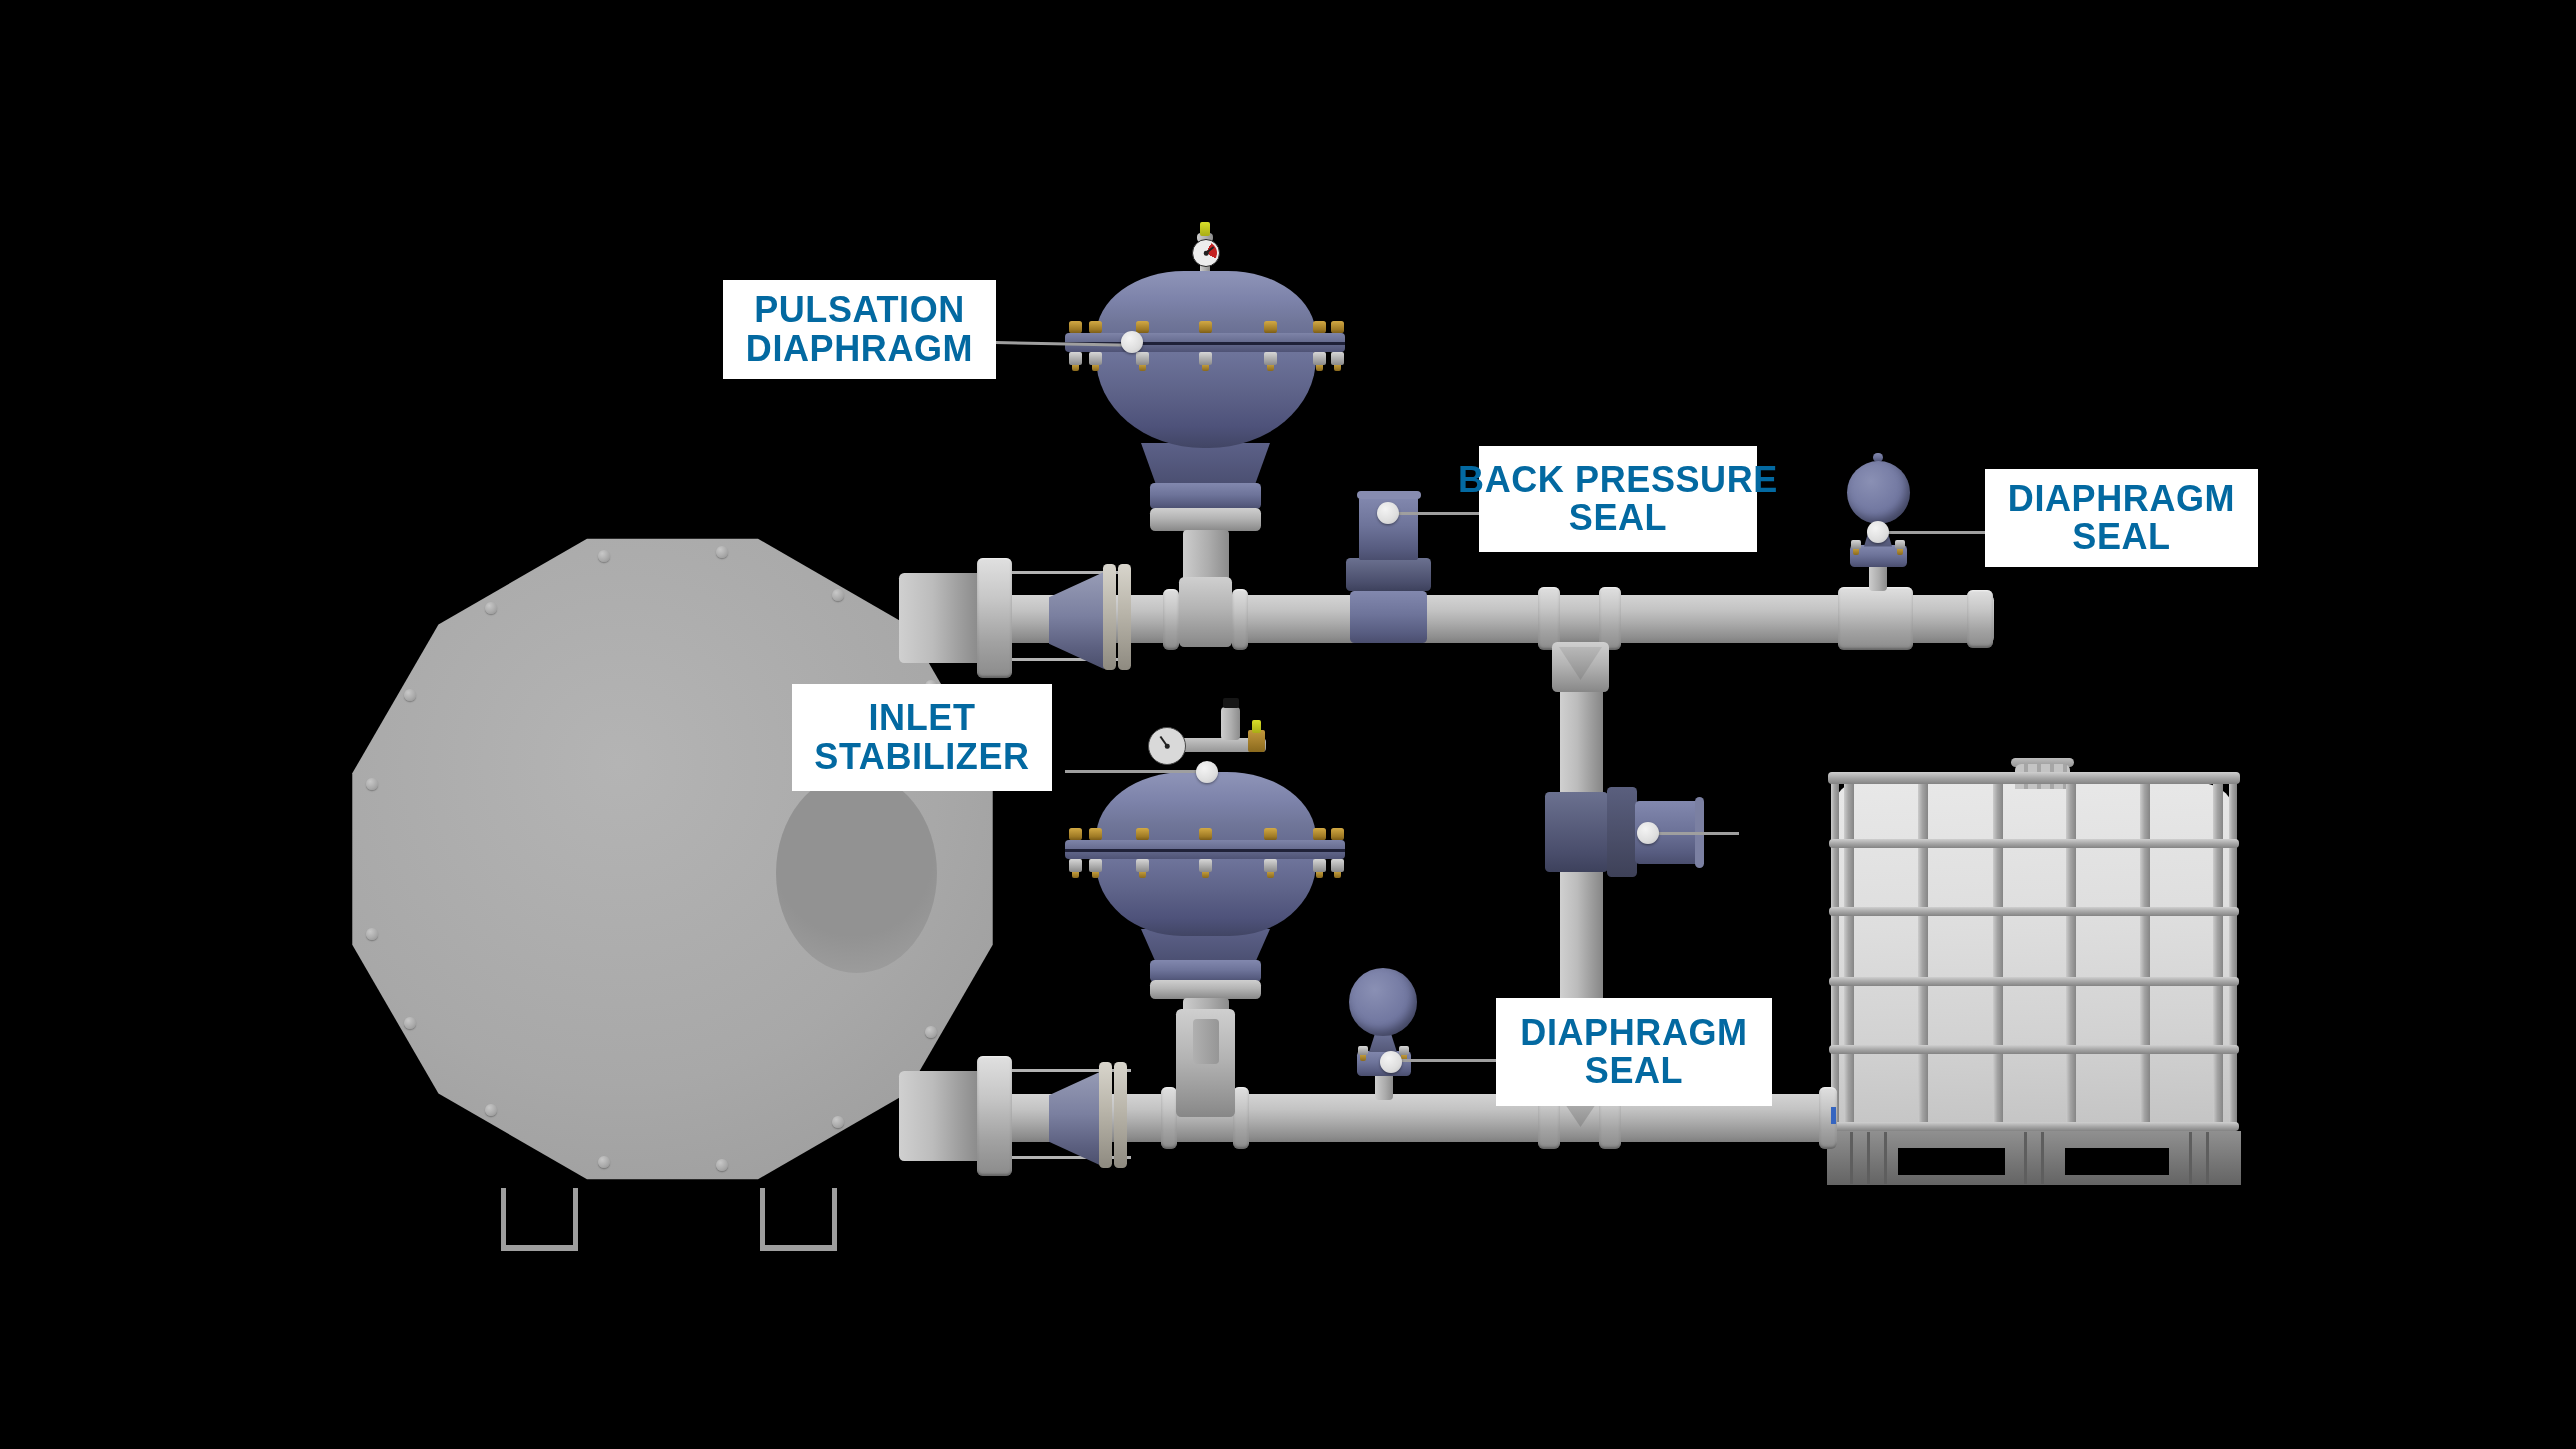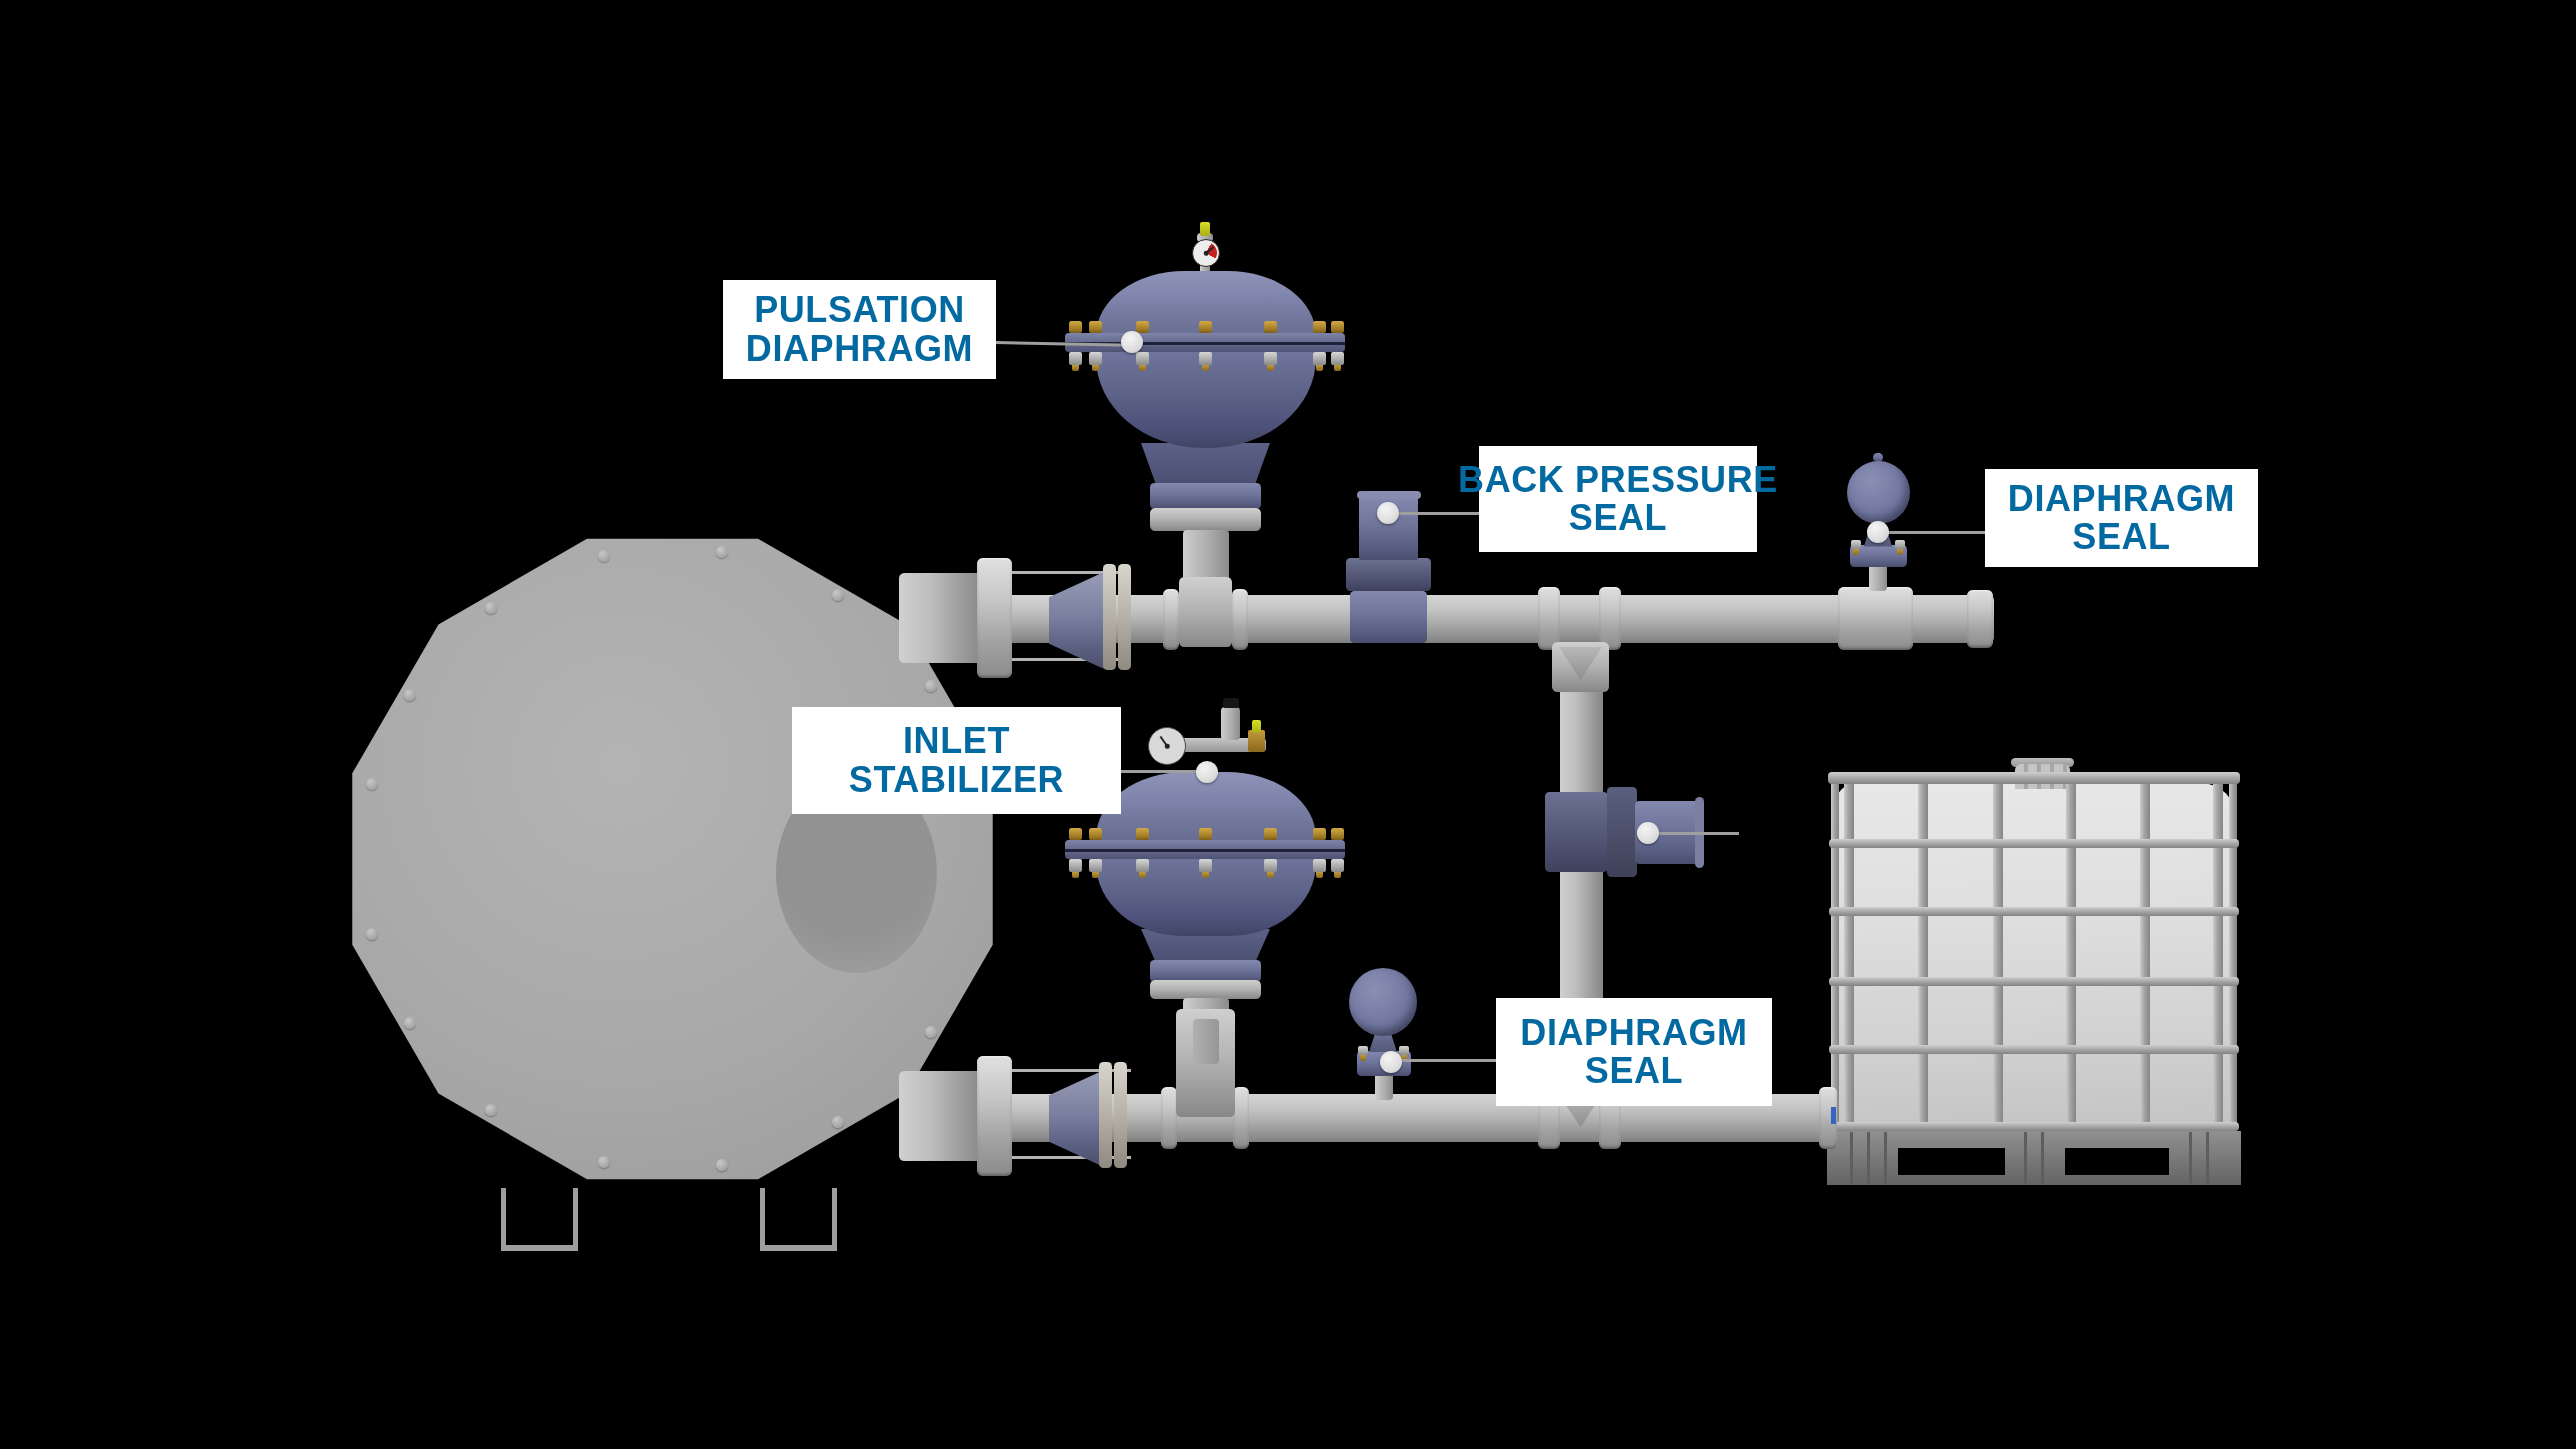--- a/index.html
+++ b/index.html
@@ -326,21 +326,21 @@
     <div class="label-line">DIAPHRAGM</div>
   </div>
   <div class="label" style="left:1479px;top:446px;width:278px;height:106px;">
     <div class="label-line">BACK PRESSURE</div>
     <div class="label-line">SEAL</div>
   </div>
   <div class="label" style="left:1985px;top:469px;width:273px;height:98px;">
     <div class="label-line">DIAPHRAGM</div>
     <div class="label-line">SEAL</div>
   </div>
-  <div class="label" style="left:792px;top:707px;width:329px;height:107px;">
+  <div class="label" style="left:792px;top:684px;width:260px;height:107px;">
     <div class="label-line">INLET</div>
     <div class="label-line">STABILIZER</div>
   </div>
   <div class="label" style="left:1496px;top:998px;width:276px;height:108px;">
     <div class="label-line">DIAPHRAGM</div>
     <div class="label-line">SEAL</div>
   </div>
 
 </div>
 

